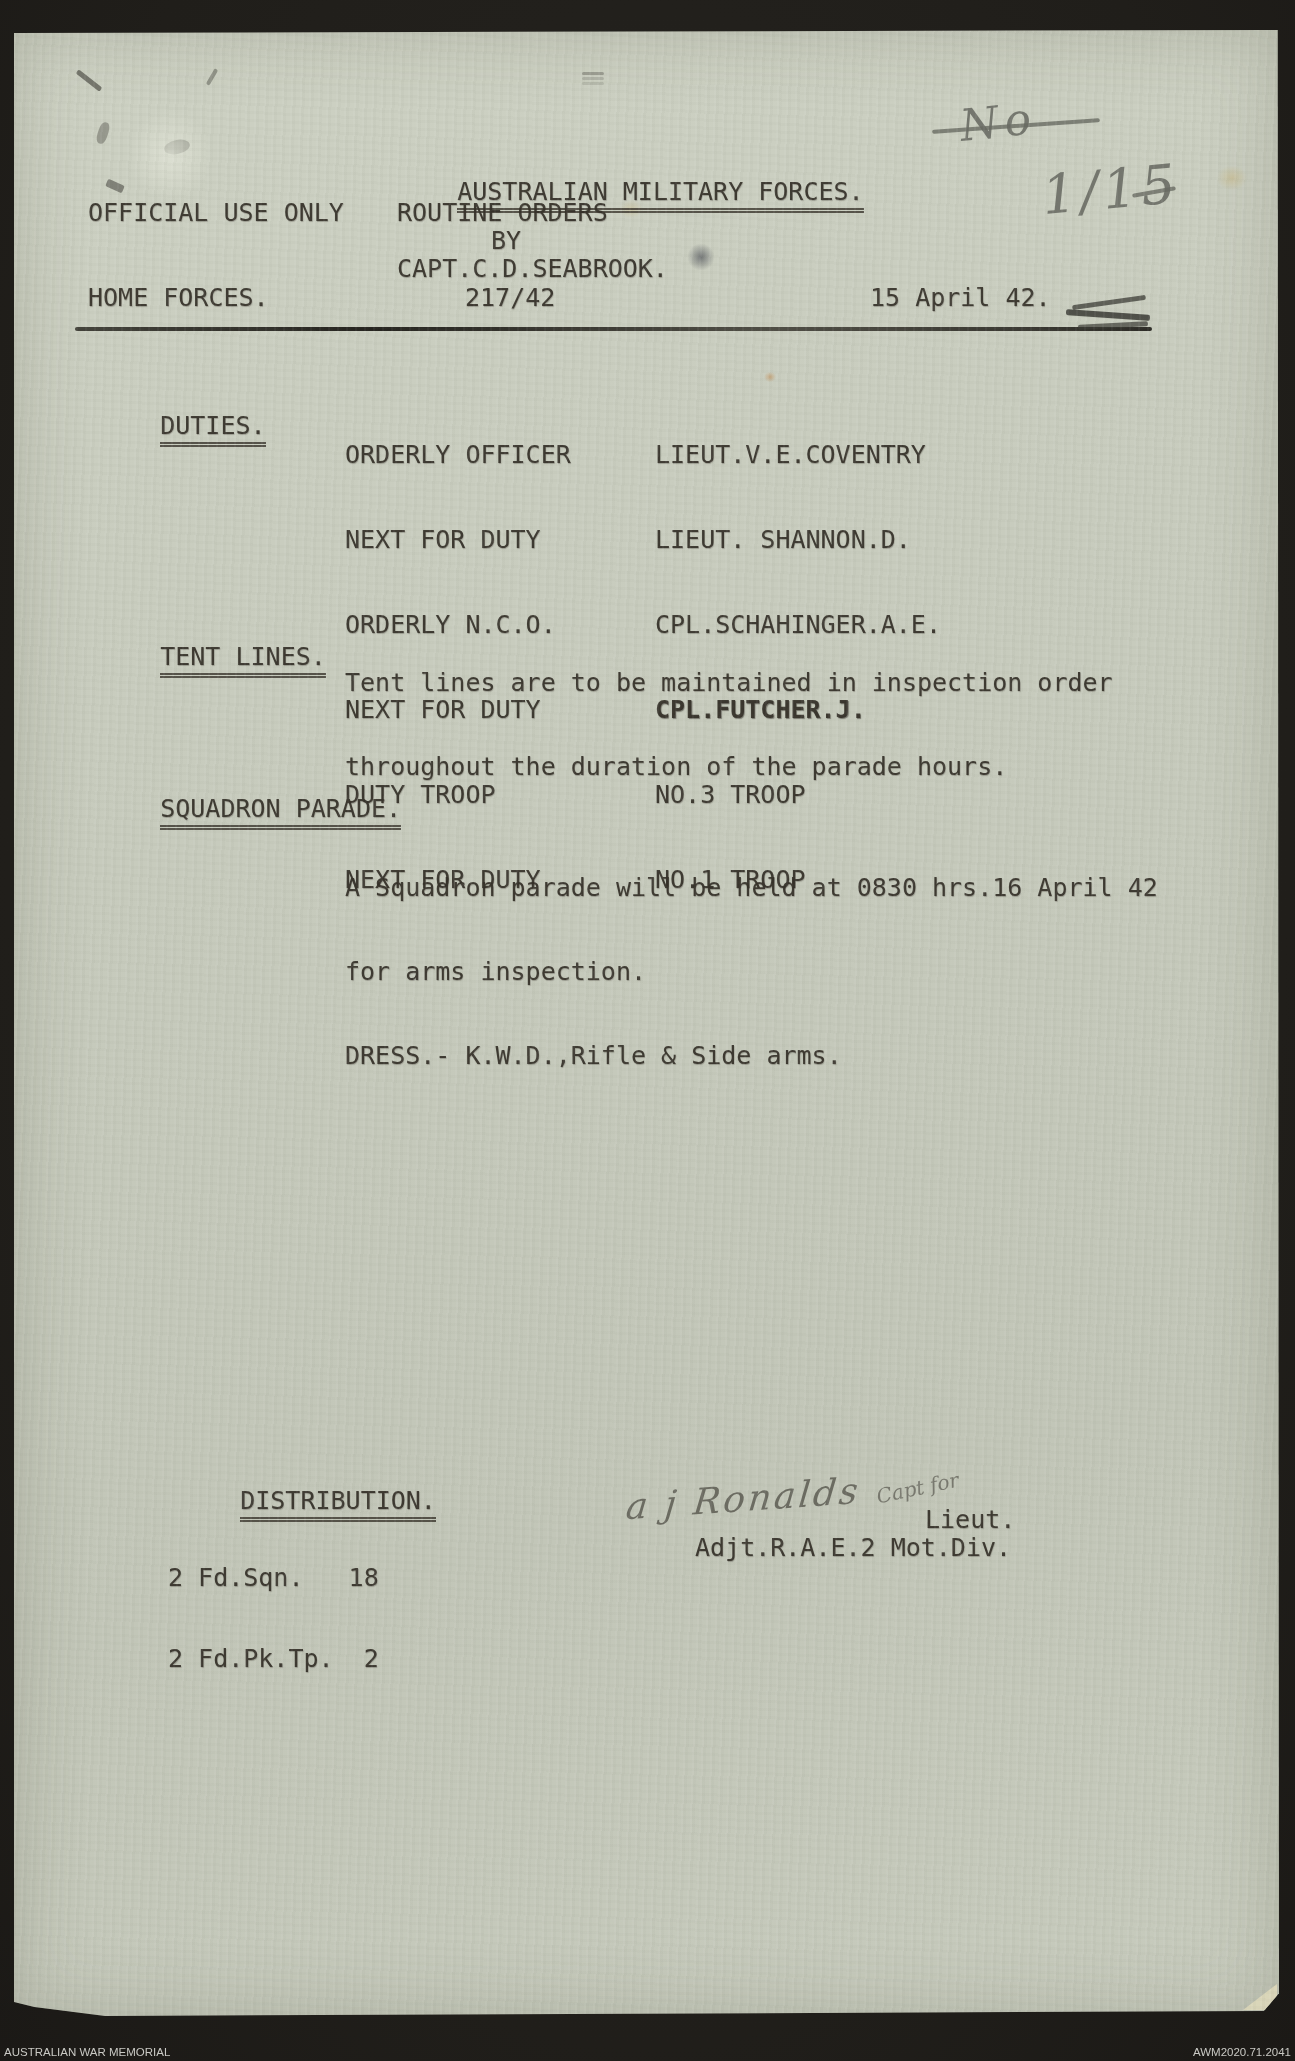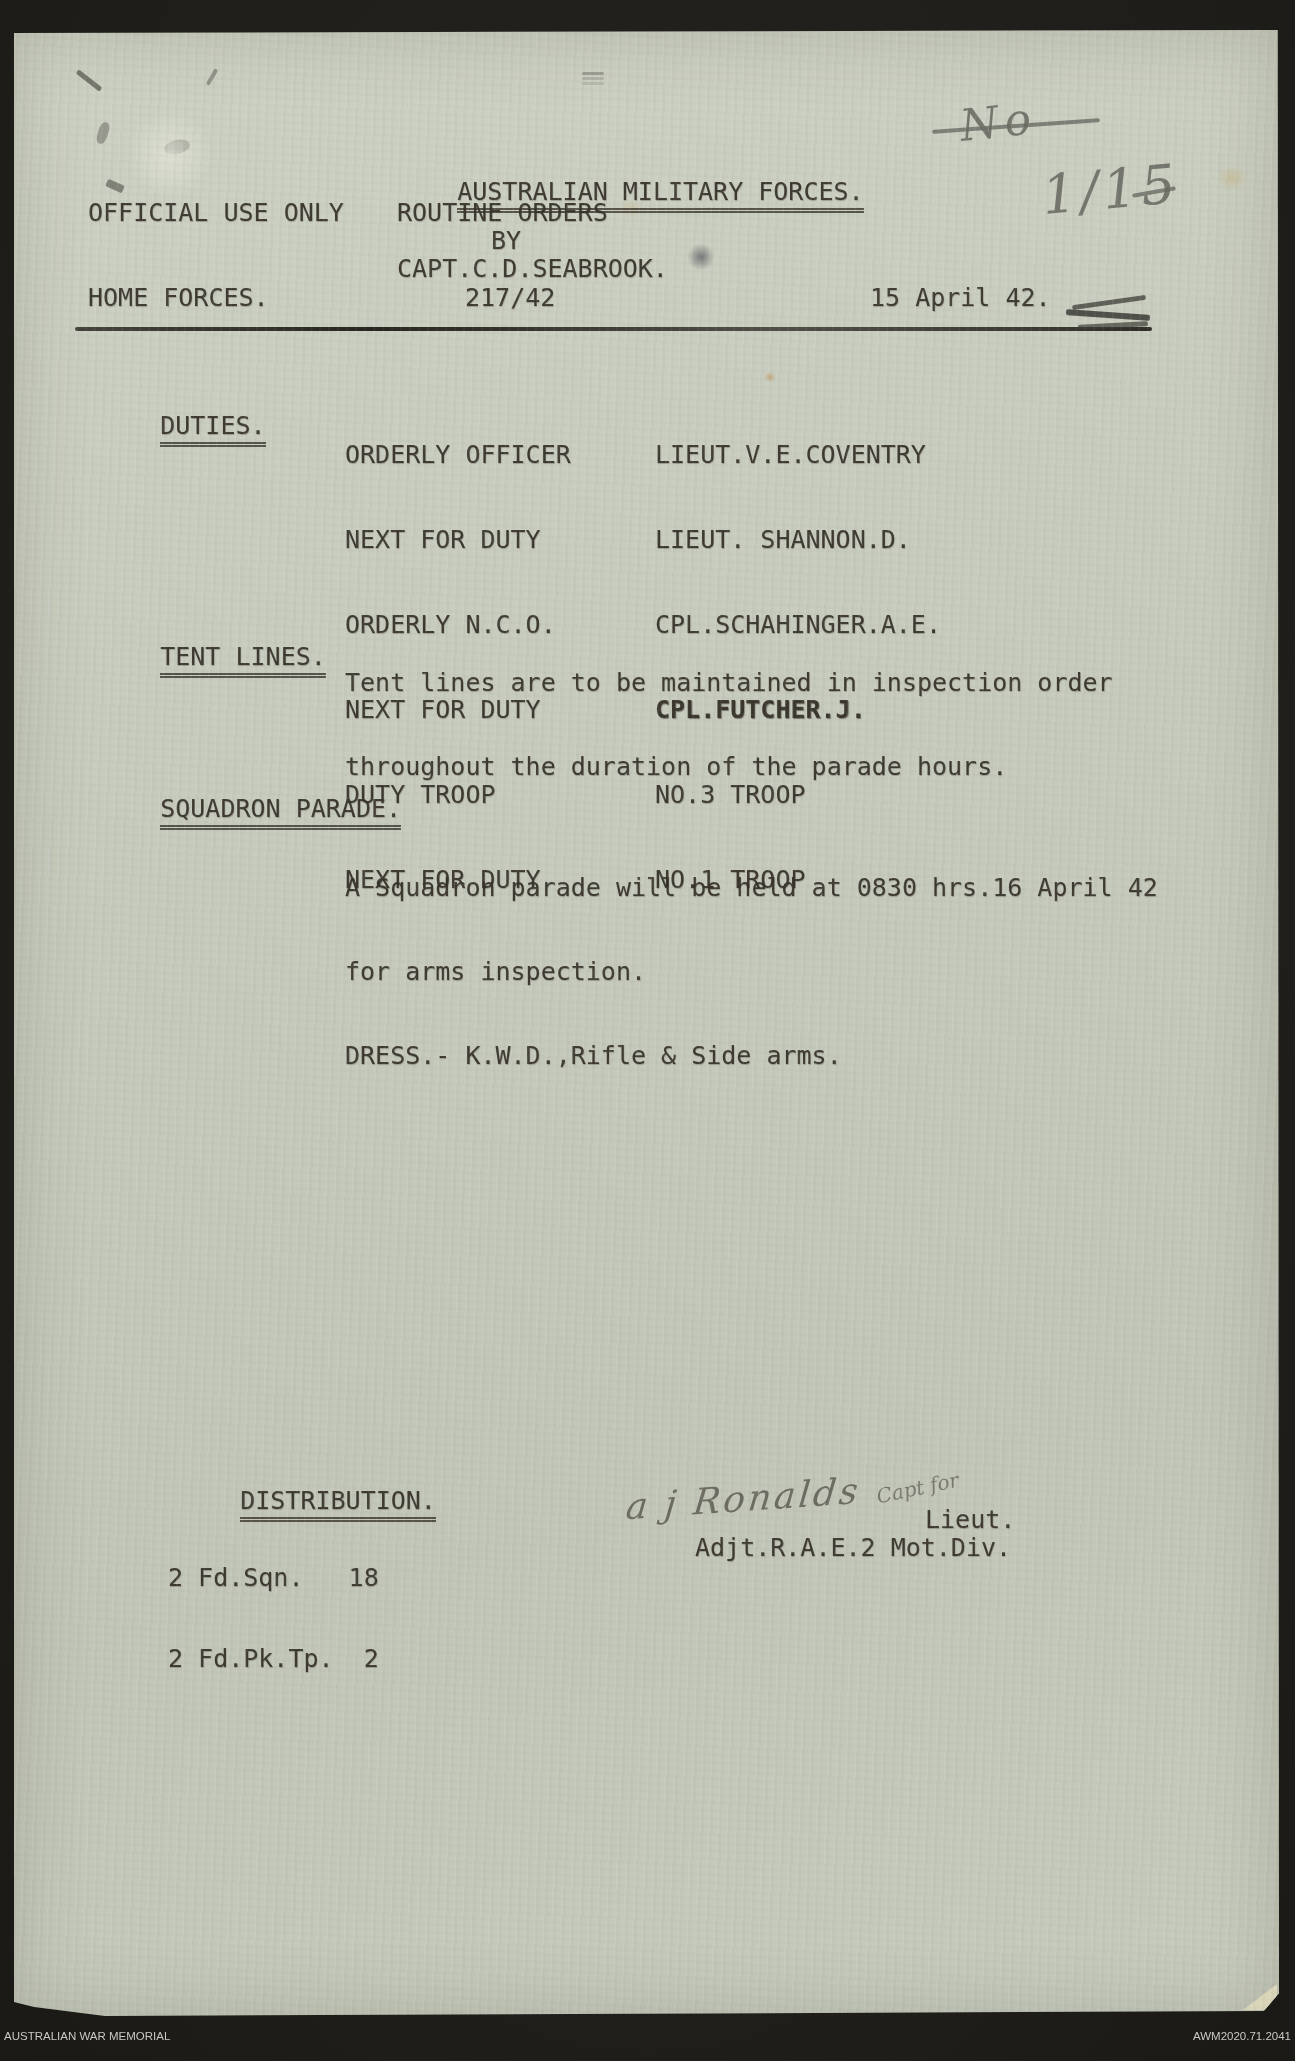--- a/index.html
+++ b/index.html
@@ -50,21 +50,21 @@
   }
   
   .rule{
     position:absolute;left:61px;top:297px;width:1077px;height:4px;border-radius:2px;
     background:linear-gradient(90deg,rgba(42,40,34,0.85),rgba(28,26,22,0.95) 28%,rgba(48,45,38,0.8) 65%,rgba(32,30,26,0.92));
   }
   .blot{position:absolute;border-radius:50%;}
   .mark{position:absolute;background:rgba(38,36,30,0.7);border-radius:2px;}
   
   .archive-bar{
-    position:absolute;left:0;right:0;bottom:16px;height:20px;
+    position:absolute;left:0;right:0;bottom:0;height:20px;
     font-family:"Liberation Sans",sans-serif;font-size:11.5px;color:#c9c9c4;
   }
   .archive-left{position:absolute;left:4px;bottom:3px;}
   .archive-right{position:absolute;right:4px;bottom:3px;}
 </style>
 </head>
 <body>
 
 <div class="paper">
 

